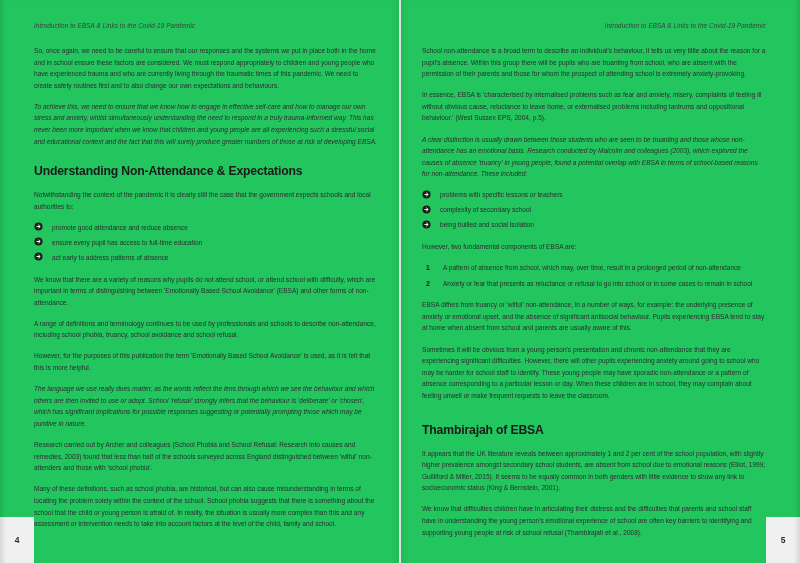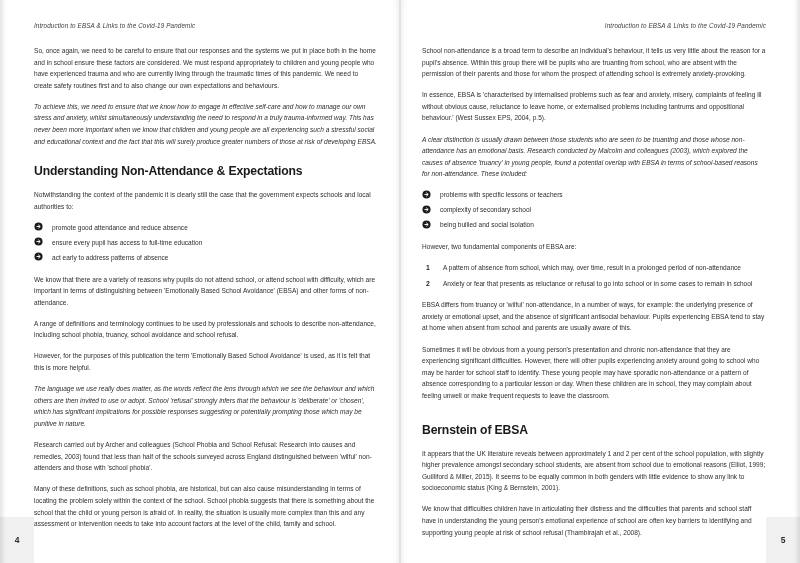--- a/index.html
+++ b/index.html
@@ -17,21 +17,21 @@
     position: relative;
     width: 800px;
     height: 563px;
     display: flex;
     background: #a3a3a3;
   }
   .page {
     position: relative;
     width: 400px;
     height: 563px;
-    background: #ffffff;
+    background: #22c55e;
     box-sizing: border-box;
     padding: 22px 26px 34px 26px;
   }
   .page-left {
     padding-left: 34px;
     padding-right: 22px;
     box-shadow: inset -7px 0 9px -7px rgba(0,0,0,0.13);
   }
   .page-right {
     padding-left: 22px;
@@ -273,21 +273,21 @@
       </li>
       <li>
         <span class="num">2</span>
         <span>Anxiety or fear that presents as reluctance or refusal to go into school or in some cases to remain in school</span>
       </li>
     </ol>
 
     <p class="body">EBSA differs from truancy or 'wilful' non-attendance, in a number of ways, for example: the underlying presence of anxiety or emotional upset, and the absence of significant antisocial behaviour. Pupils experiencing EBSA tend to stay at home when absent from school and parents are usually aware of this.</p>
     <p class="body">Sometimes it will be obvious from a young person's presentation and chronic non-attendance that they are experiencing significant difficulties. However, there will other pupils experiencing anxiety around going to school who may be harder for school staff to identify. These young people may have sporadic non-attendance or a pattern of absence corresponding to a particular lesson or day. When these children are in school, they may complain about feeling unwell or make frequent requests to leave the classroom.</p>
 
-    <h2 class="heading">Bernstein of EBSA</h2>
+    <h2 class="heading">Thambirajah of EBSA</h2>
 
     <p class="body">It appears that the UK literature reveals between approximately 1 and 2 per cent of the school population, with slightly higher prevalence amongst secondary school students, are absent from school due to emotional reasons (Elliot, 1999; Guilliford &amp; Miller, 2015). It seems to be equally common in both genders with little evidence to show any link to socioeconomic status (King &amp; Bernstein, 2001).</p>
     <p class="body">We know that difficulties children have in articulating their distress and the difficulties that parents and school staff have in understanding the young person's emotional experience of school are often key barriers to identifying and supporting young people at risk of school refusal (Thambirajah et al., 2008).</p>
 
     <div class="folio-shade folio-shade-right"></div>
     <div class="folio folio-right">5</div>
   </div>
 
 </div>
 

